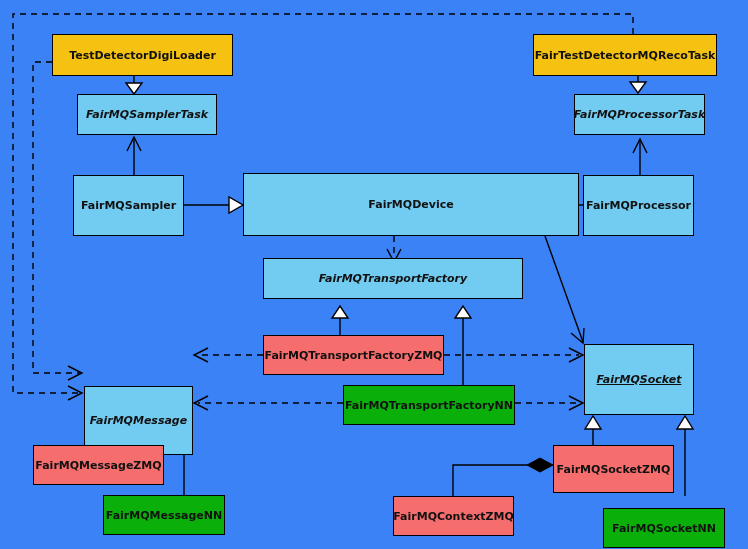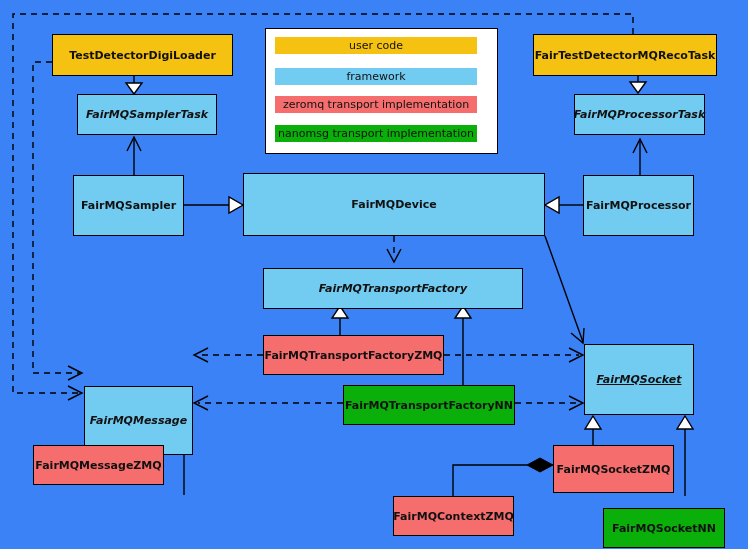--- a/index.html
+++ b/index.html
@@ -22,23 +22,23 @@
   .cat-user{background:#F5C211;}
   .cat-framework{background:#72CBF1;}
   .cat-zeromq{background:#F56D6D;}
   .cat-nanomsg{background:#0AAF0A;}
   
   #n-digiloader{left:52px;top:34px;width:181px;height:42px;}
   #n-samplertask{left:64px;top:94px;width:140px;height:41px;margin-left:13px;}
   #n-recotask{left:533px;top:34px;width:184px;height:42px;}
   #n-processortask{left:574px;top:94px;width:131px;height:41px;}
   #n-sampler{left:73px;top:175px;width:111px;height:61px;}
-  #n-device{left:243px;top:173px;width:302px;height:63px;}
+  #n-device{left:243px;top:173px;width:336px;height:63px;}
   #n-processor{left:583px;top:175px;width:111px;height:61px;}
-  #n-transportfactory{left:263px;top:268px;width:260px;height:41px;}
+  #n-transportfactory{left:263px;top:258px;width:260px;height:41px;}
   #n-tfzmq{left:263px;top:335px;width:181px;height:40px;}
   #n-tfnn{left:343px;top:385px;width:172px;height:40px;}
   #n-message{left:84px;top:345px;width:109px;height:69px;margin-top:41px;}
   #n-socket{left:584px;top:344px;width:110px;height:71px;text-decoration:underline;}
   #n-messagezmq{left:33px;top:445px;width:131px;height:40px;}
   #n-messagenn{left:103px;top:495px;width:122px;height:40px;}
   #n-socketzmq{left:553px;top:445px;width:121px;height:48px;}
   #n-contextzmq{left:393px;top:496px;width:121px;height:40px;}
   #n-socketnn{left:603px;top:496px;width:122px;height:40px;margin-top:12px;}
   
@@ -198,38 +198,27 @@
     </div>
   <div class="node cat-framework abstract" id="n-message">
     <span>FairMQMessage</span>
     </div>
   <div class="node cat-framework abstract" id="n-socket">
     <span>FairMQSocket</span>
     </div>
   <div class="node cat-zeromq" id="n-messagezmq">
     <span>FairMQMessageZMQ</span>
     </div>
+  <div class="node cat-nanomsg" id="n-messagenn">
+    <span>FairMQMessageNN</span>
+    </div>
   <div class="node cat-zeromq" id="n-socketzmq">
     <span>FairMQSocketZMQ</span>
     </div>
   <div class="node cat-zeromq" id="n-contextzmq">
     <span>FairMQContextZMQ</span>
     </div>
   <div class="node cat-nanomsg" id="n-socketnn">
     <span>FairMQSocketNN</span>
     </div>
 
-  <div id="legend">
-    <div class="legend-bar cat-user" id="lg-0">
-      <span>user code</span>
-      </div>
-    <div class="legend-bar cat-framework" id="lg-1">
-      <span>framework</span>
-      </div>
-    <div class="legend-bar cat-zeromq" id="lg-2">
-      <span>zeromq transport implementation</span>
-      </div>
-    <div class="legend-bar cat-nanomsg" id="lg-3">
-      <span>nanomsg transport implementation</span>
-      </div>
-  </div>
 
 </div>
 
 </body></html>

